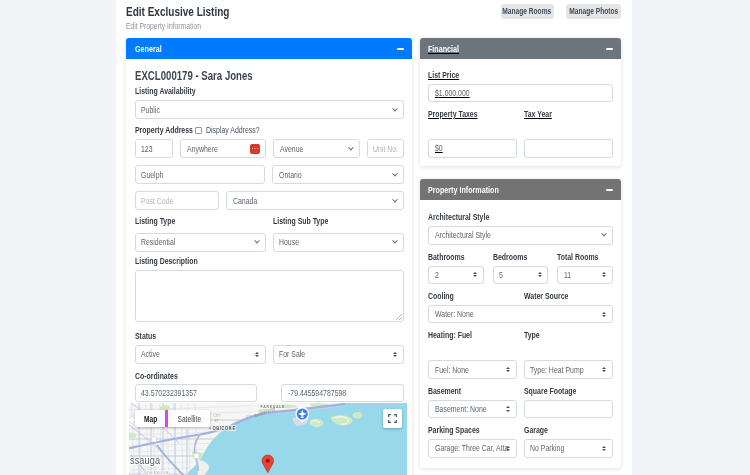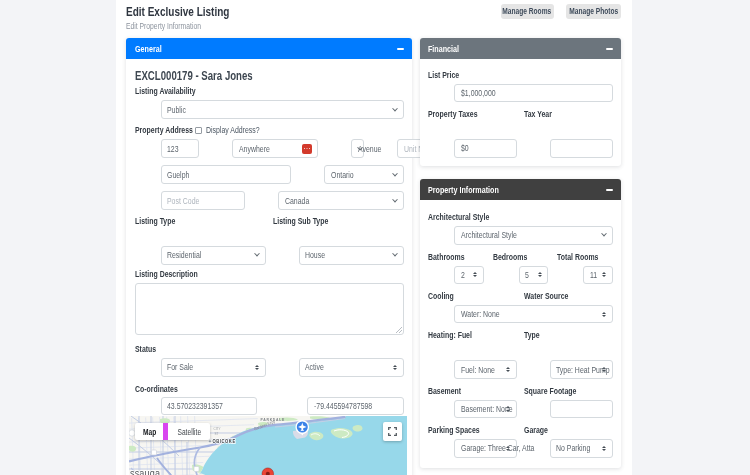--- a/index.html
+++ b/index.html
@@ -34,46 +34,46 @@
   }
   
   .card {
     position:absolute; border-radius:3px;
     box-shadow:0 1px 4px rgba(50,58,70,0.16);
     background:#fff;
   }
   .card-general { left:10.9px; top:38.4px; width:286px; height:520px; }
   .right-col { position:absolute; left:304px; top:38.4px; width:201.5px; }
   .card-r { position:relative; border-radius:3px; box-shadow:0 1px 4px rgba(50,58,70,0.16); background:#fff; }
-  .card-financial { margin-bottom:13.5px; }
+  .card-financial { margin-bottom:13.5px;text-decoration:underline; }
   .card-propinfo  { margin-bottom:12px; }
   .card-header {
     height:21px; display:flex; align-items:center; justify-content:space-between;
     padding:0 8.5px; border-radius:3px 3px 0 0;
     font-size:9.3px; font-weight:bold; color:#fff;
   }
   .hdr-blue { background:#007bff; }
   .hdr-gray { background:#6c757d; }
-  .hdr-teal { background:#404040; }
+  .hdr-teal { background:#737373; }
   .minus-bar { width:7px; height:1.8px; background:#fff; border-radius:1px; }
   .card-body { padding:9.5px 8.5px 10px; }
   .card-body-r { padding:11.5px 8.5px 8px; }
   .card-body-pi { padding:13px 8.5px 10px; }
   .card-body-dates { height:10px; }
   
   .listing-title { margin:0 0 4.6px; font-size:12.5px; line-height:14px; font-weight:bold; color:#3e4751; }
   .flabel { font-size:9px; line-height:9.9px; font-weight:bold; color:#333a42; margin-bottom:3px; white-space:nowrap; }
   .flabel .chk-label { font-weight:normal; color:#4a5561; }
 
   .tx  { transform:scaleX(0.77); transform-origin:0 50%; }
   span.tx { display:inline-block; }
   .txc { display:inline-block; transform:scaleX(0.77); transform-origin:50% 50%; white-space:nowrap; }
   .control {
     height:18.5px; border:1px solid #d5dade; border-radius:3px; background:#fff;
-    display:flex; align-items:center; padding:0 5.5px; min-width:0;margin-left:26px;
+    display:flex; align-items:center; padding:0 5.5px; min-width:0;
   }
   .control .val { font-size:9px; color:#5d656d; white-space:nowrap; overflow:visible; flex:0 1 auto; min-width:0; }
   .control .ph  { color:#aeb5bd; }
   .frow { display:flex; gap:7px; margin-bottom:7.5px; }
   .frow2 { display:flex; gap:7px; margin-bottom:8px; }
   .grp  { margin-bottom:7.5px; }
   .grow { flex:1 1 0; min-width:0; }
   .chev {
     margin-left:auto; width:4px; height:4px; flex:none;
     border-right:1.1px solid #60686f; border-bottom:1.1px solid #60686f;
@@ -111,21 +111,21 @@
   .map-wrap {
     position:relative; margin-left:-6.1px; margin-right:-3.4px; height:90px;
     overflow:hidden; background:#97d8ea;
   }
   .map-ctl {
     position:absolute; left:6.6px; top:7.3px; height:16.8px; display:flex;
     background:#fff; border-radius:2px; box-shadow:0 1px 3px rgba(0,0,0,0.25);
     overflow:hidden;
   }
   .map-ctl .cell { display:flex; align-items:center; justify-content:center; font-size:8.6px; }
-  .cell-map { width:32.5px; font-weight:bold; color:#15181c; border-right:5px solid #d946ef; }
+  .cell-map { width:32.5px; font-weight:bold; color:#15181c; border-right:3px solid #d946ef; }
   .cell-sat { width:42.5px; color:#41464b; }
   .map-fs {
     position:absolute; left:254.5px; top:6.3px; width:18.5px; height:18.5px;
     background:#fff; border-radius:2px; box-shadow:0 1px 3px rgba(0,0,0,0.25);
     display:flex; align-items:center; justify-content:center;
   }
   svg text { font-family:"Liberation Sans", sans-serif; }
 </style>
 </head>
 <body>
@@ -187,21 +187,21 @@
       <div class="frow">
         <div class="control" style="width:84.5px;flex:none;">
           <span class="val ph tx">Post Code</span>
         </div>
         <div class="control grow">
           <span class="val tx">Canada</span>
           <span class="chev"></span>
         </div>
       </div>
 
-      <div class="frow" style="margin-bottom:16px;">
+      <div class="frow" style="margin-bottom:3px;">
         <div class="flabel grow tx">Listing Type</div>
         <div class="flabel grow tx">Listing Sub Type</div>
       </div>
       <div class="frow" style="margin-bottom:5px;">
         <div class="control grow">
           <span class="val tx">Residential</span>
           <span class="chev"></span>
         </div>
         <div class="control grow">
           <span class="val tx">House</span>
@@ -209,28 +209,28 @@
         </div>
       </div>
 
       <div class="flabel tx" style="margin-bottom:3.5px;">Listing Description</div>
       <div class="textarea"></div>
 
       <div class="grp-status" style="margin-bottom:0;"></div>
       <div class="flabel tx">Status</div>
       <div class="frow" style="margin-bottom:8px;">
         <div class="control grow">
-          <span class="val tx">For Sale</span>
+          <span class="val tx">Active</span>
           <span class="spin">
               <i class="up"></i>
               <i class="dn"></i>
             </span>
         </div>
         <div class="control grow">
-          <span class="val tx">Active</span>
+          <span class="val tx">For Sale</span>
           <span class="spin">
               <i class="up"></i>
               <i class="dn"></i>
             </span>
         </div>
       </div>
 
       <div class="flabel tx">Co-ordinates</div>
       <div class="frow-coord">
         <div class="control grow">

